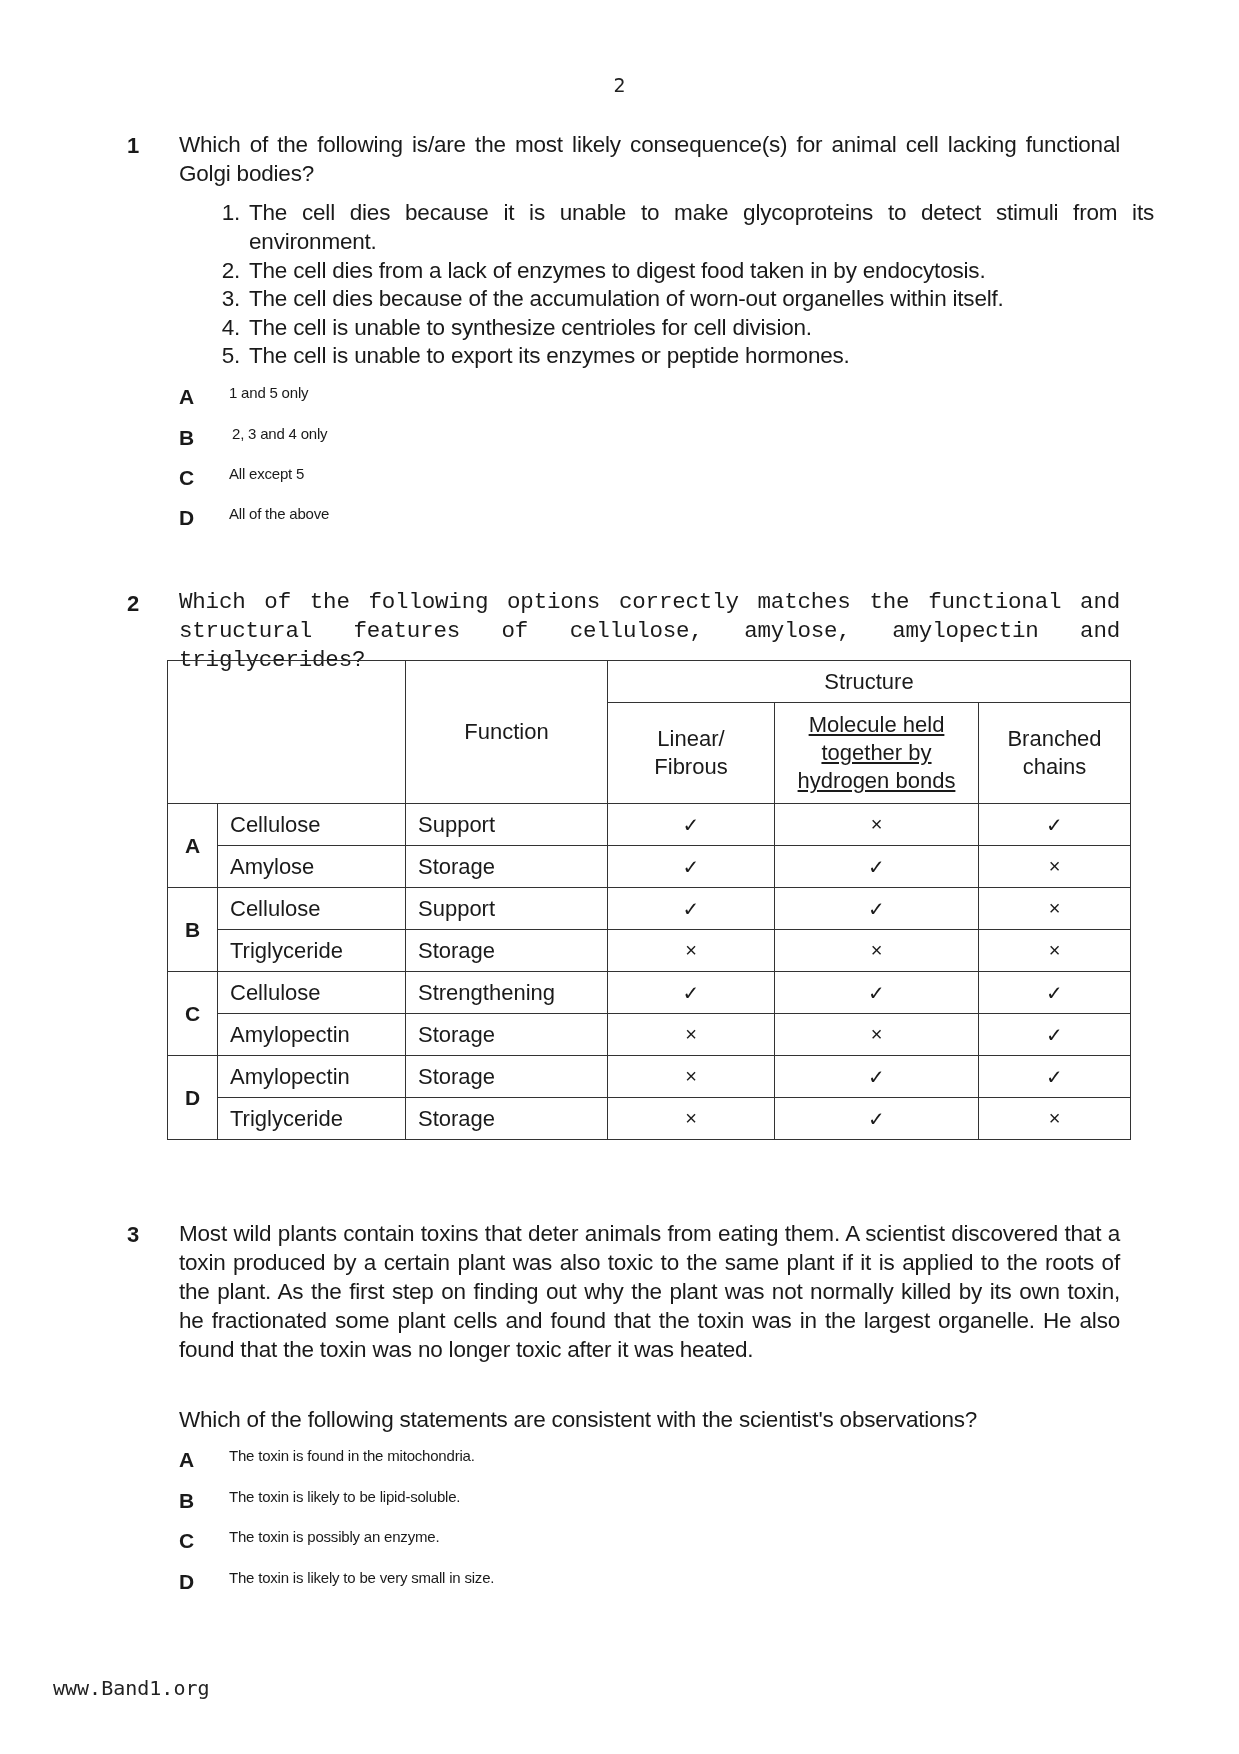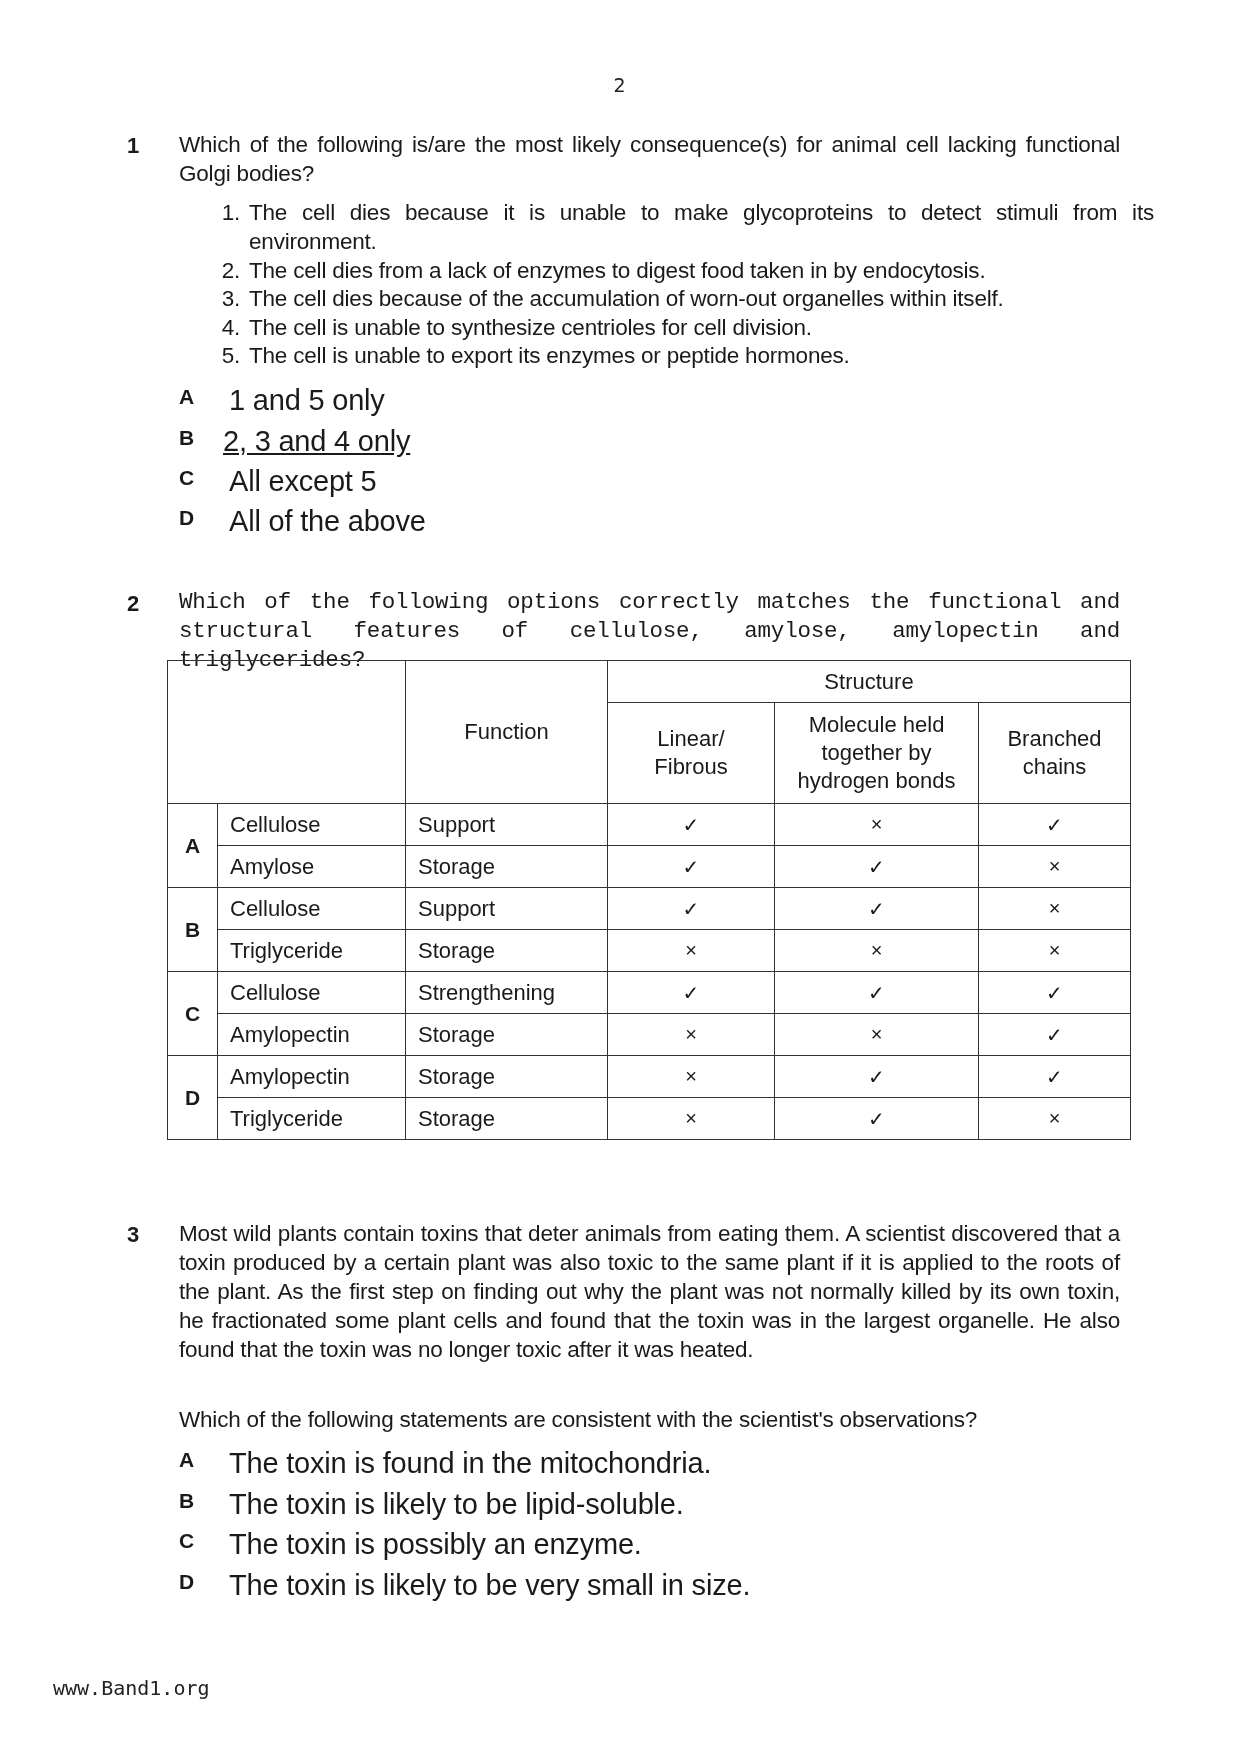--- a/index.html
+++ b/index.html
@@ -14,21 +14,21 @@
   }
   .qnum { font-weight: bold; font-size: 22px; }
   .qtext {
     font-size: 22.5px; line-height: 29px; text-align: justify;
     text-align-last: left; letter-spacing: -0.2px;
   }
   .stmt { font-size: 22.5px; line-height: 29px; letter-spacing: -0.2px; }
   .stmt .num { position: absolute; left: 0; width: 30px; text-align: right; }
   .stmt .txt { position: absolute; left: 39px; width: 905px; }
   .opt-letter { font-weight: bold; font-size: 21px; }
-  .opt-text { font-size: 29px; letter-spacing: -0.2px; text-align: center; }
+  .opt-text { font-size: 15px; letter-spacing: -0.2px; text-align: center; }
 
   table.q2 {
     position: absolute; left: 167px; top: 660px; border-collapse: collapse;
     font-size: 22px; color: #1a1a1a;
   }
   table.q2 td, table.q2 th {
     border: 1.6px solid #333; padding: 0; font-weight: normal;
   }
   .hdr { text-align: center; line-height: 28px; }
   .namecell { padding-left: 12px !important; text-align: left; }
@@ -69,21 +69,21 @@
     <span class="num">5.</span>
     <span class="txt">The cell is unable to export its enzymes or peptide hormones.</span>
   </div>
 
   <div>
     <span class="abs opt-letter" style="left:179px; top:385px;">A</span>
     <span class="abs opt-text" style="left:229px; top:384px;">1 and 5 only</span>
   </div>
   <div>
     <span class="abs opt-letter" style="left:179px; top:426px;">B</span>
-    <span class="abs opt-text" style="left:223px; top:425px;text-decoration:underline;">2, 3 and 4 only</span>
+    <span class="abs opt-text" style="left:232px; top:425px;">2, 3 and 4 only</span>
   </div>
   <div>
     <span class="abs opt-letter" style="left:179px; top:466px;">C</span>
     <span class="abs opt-text" style="left:229px; top:465px;">All except 5</span>
   </div>
   <div>
     <span class="abs opt-letter" style="left:179px; top:506px;">D</span>
     <span class="abs opt-text" style="left:229px; top:505px;">All of the above</span>
   </div>
 </div>
@@ -102,21 +102,21 @@
       <col style="width:152px">
     </colgroup>
     <tbody>
         <tr style="height:42px;">
       <th colspan="2" rowspan="2"></th>
       <th rowspan="2" class="hdr">Function</th>
       <th colspan="3" class="hdr">Structure</th>
     </tr>
     <tr style="height:98px;">
       <th class="hdr" style="padding:0 30px;">Linear/ Fibrous</th>
-      <th class="hdr" style="padding:8px 8px;">Molecule held together by hydrogen bonds</th>
+      <th class="hdr" style="padding:8px 8px;text-decoration:underline;">Molecule held together by hydrogen bonds</th>
       <th class="hdr" style="padding:4px 10px;">Branched chains</th>
     </tr>
 
     <tr style="height:42px;">
       <td rowspan="2" class="letter-cell">A</td>
       <td class="namecell">Cellulose</td>
       <td class="namecell">Support</td>
       <td class="mark">✓</td>
       <td class="mark">×</td>
       <td class="mark">✓</td>

